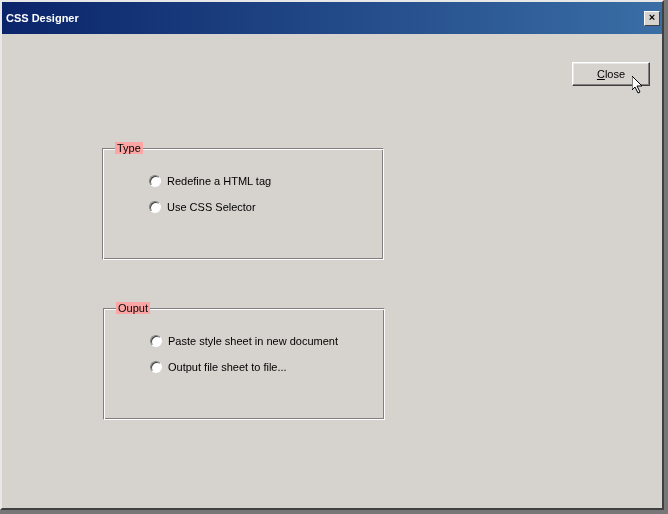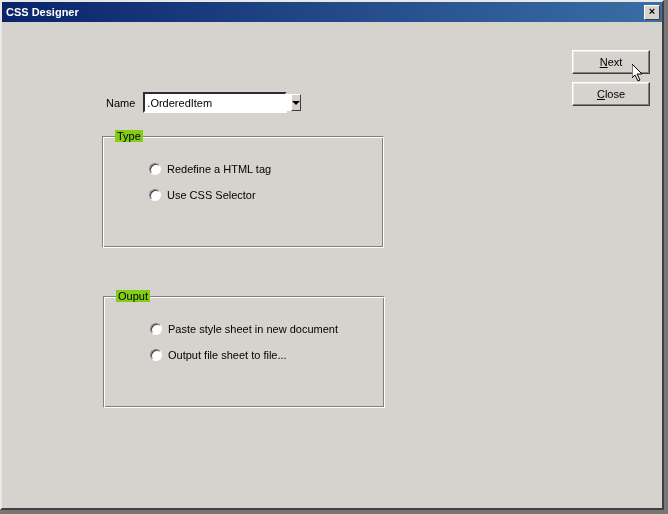--- a/index.html
+++ b/index.html
@@ -16,21 +16,21 @@
   .window {
     width: 664px;
     height: 510px;
     margin: 0;
     background: #d6d3ce;
     border: 2px solid;
     border-color: #e8e8e8 #404040 #404040 #e8e8e8;
     position: relative;
   }
   .titlebar {
-    height: 20px;
+    height: 32px;
     background: linear-gradient(to right, #0a246a, #3a6ea5);
     color: #fff;
     display: flex;
     align-items: center;
     padding: 0 2px 0 4px;
     font-weight: bold;
     font-size: 11px;
   }
   .titlebar-text { flex: 1; }
   .titlebar-btn {
@@ -127,21 +127,21 @@
   fieldset.group {
     position: absolute;
     border: 1px solid;
     border-color: #808080 #fff #fff #808080;
     box-shadow: 1px 1px 0 #fff inset, -1px -1px 0 #808080 inset;
     padding: 14px 12px 12px 12px;
   }
   fieldset.group legend {
     font-size: 11px;
     padding: 0 2px;
-    background: #84cc16;
+    background: #fca5a5;
   }
   .group-type {
     top: 108px;
     left: 98px;
     width: 282px;
     height: 118px;
   }
   .group-output {
     top: 268px;
     left: 99px;
@@ -182,38 +182,28 @@
 <div class="window">
   <div class="titlebar">
     <span class="titlebar-text">CSS Designer</span>
     <div class="titlebar-btn">×</div>
   </div>
 
   <div class="content">
 
     <div class="right-buttons">
       <div class="btn">
-        <span></span><span class="ul">N</span><span>ext</span>
-      </div>
-      <div class="btn">
         <span></span><span class="ul">C</span><span>lose</span>
       </div>
     </div>
 
     <svg class="cursor-arrow" width="16" height="20" viewBox="0 0 16 20">
       <path d="M0 0 L0 14 L3 11 L6 17 L8 16 L5 10 L10 10 Z" fill="#fff" stroke="#000" stroke-width="1"></path>
     </svg>
 
-    <div class="name-row">
-      <span class="name-label">Name</span>
-      <div class="combo">
-        <input type="text" value=".OrderedItem" style="">
-        <div class="combo-btn"></div>
-      </div>
-    </div>
 
     <fieldset class="group group-type">
       <legend>Type</legend>
       <div class="radio-row">
         <span class="radio"></span>
         <span class="radio-label">Redefine a HTML tag</span>
       </div>
       <div class="radio-row">
         <span class="radio"></span>
         <span class="radio-label">Use CSS Selector</span>

